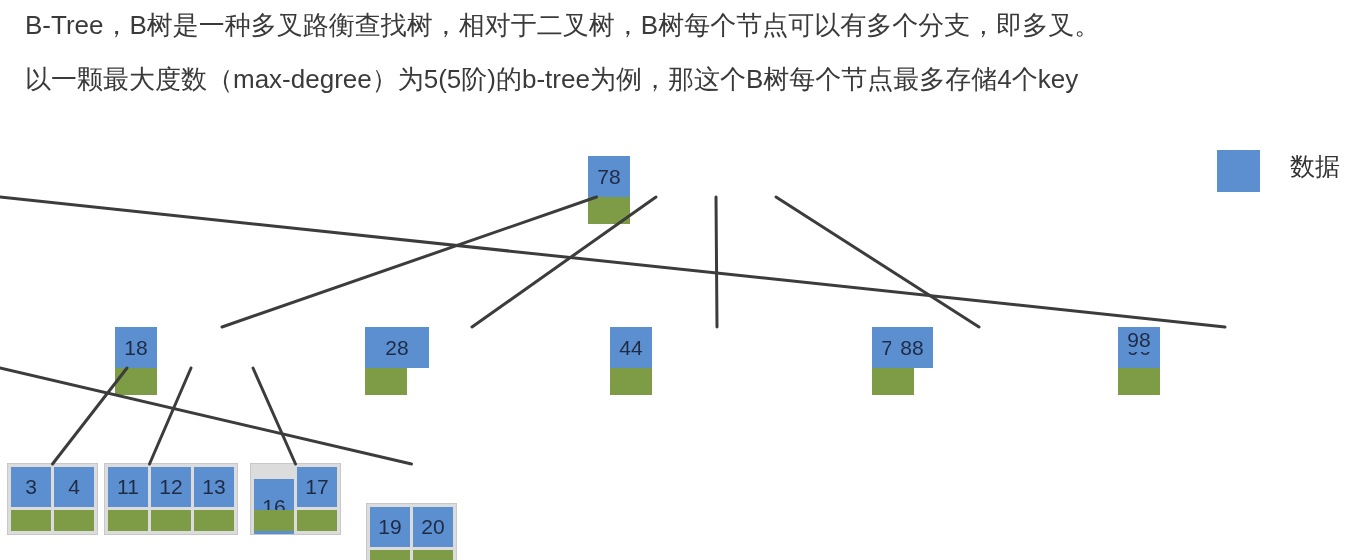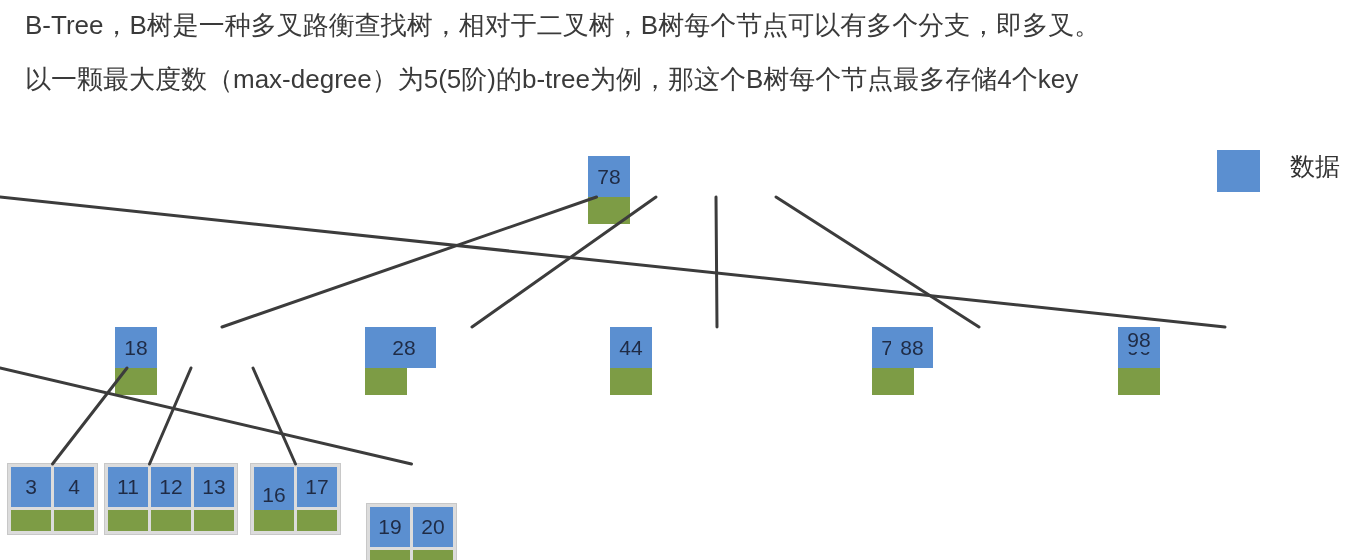--- a/index.html
+++ b/index.html
@@ -56,21 +56,21 @@
         <div class="cell-blue" style="top: 0px; width: 42px; height: 41px;">15</div>
         <div class="cell-green" style="top: 41px; width: 42px; height: 27px;"></div>
         <div class="cell-blue" style="top: 0px; width: 42px; height: 41px;">18</div>
         <div class="cell-green" style="top: 41px; width: 42px; height: 27px;"></div>
       </div>
       <div class="bar-node" style="left: 365px; top: 327px; height: 41px;">
         <div class="cell-blue" style="top: 0px; width: 42px; height: 41px;">23</div>
         <div class="cell-green" style="top: 41px; width: 42px; height: 27px;"></div>
         <div class="cell-blue" style="top: 0px; width: 42px; height: 41px;">25</div>
         <div class="cell-green" style="top: 41px; width: 42px; height: 27px;"></div>
-        <div class="cell-blue" style="top: 0px; width: 64px; height: 41px; padding-left: 7px;">28</div>
+        <div class="cell-blue" style="top: 0px; width: 64px; height: 41px;">28</div>
         <div class="cell-green" style="top: 41px; width: 42px; height: 27px;"></div>
       </div>
       <div class="bar-node" style="left: 610px; top: 327px; height: 41px;">
         <div class="cell-blue" style="top: 0px; width: 42px; height: 41px;">34</div>
         <div class="cell-green" style="top: 41px; width: 42px; height: 27px;"></div>
         <div class="cell-blue" style="top: 0px; width: 42px; height: 41px;">56</div>
         <div class="cell-green" style="top: 41px; width: 42px; height: 27px;"></div>
         <div class="cell-blue" style="top: 0px; width: 42px; height: 41px;">44</div>
         <div class="cell-green" style="top: 41px; width: 42px; height: 27px;"></div>
       </div>
@@ -98,21 +98,21 @@
       </div>
       <div class="leaf-node" style="left: 105px; top: 464px; width: 132px; height: 70px;">
         <div class="cell-blue" style="left: 3px; top: 3px; width: 40px; height: 40px;">11</div>
         <div class="cell-green" style="left: 3px; top: 46px; width: 40px; height: 21px;"></div>
         <div class="cell-blue" style="left: 46px; top: 3px; width: 40px; height: 40px;">12</div>
         <div class="cell-green" style="left: 46px; top: 46px; width: 40px; height: 21px;"></div>
         <div class="cell-blue" style="left: 89px; top: 3px; width: 40px; height: 40px;">13</div>
         <div class="cell-green" style="left: 89px; top: 46px; width: 40px; height: 21px;"></div>
       </div>
       <div class="leaf-node" style="left: 251px; top: 464px; width: 89px; height: 70px;">
-        <div class="cell-blue" style="left: 3px; top: 3px; width: 40px; height: 55px;">16</div>
+        <div class="cell-blue" style="left: 3px; top: 15px; width: 40px; height: 55px;">16</div>
         <div class="cell-green" style="left: 3px; top: 46px; width: 40px; height: 21px;"></div>
         <div class="cell-blue" style="left: 46px; top: 3px; width: 40px; height: 40px;">17</div>
         <div class="cell-green" style="left: 46px; top: 46px; width: 40px; height: 21px;"></div>
       </div>
       <div class="leaf-node" style="left: 367px; top: 464px; width: 89px; height: 70px; margin-top: 40px;">
         <div class="cell-blue" style="left: 3px; top: 3px; width: 40px; height: 40px;">19</div>
         <div class="cell-green" style="left: 3px; top: 46px; width: 40px; height: 21px;"></div>
         <div class="cell-blue" style="left: 46px; top: 3px; width: 40px; height: 40px;">20</div>
         <div class="cell-green" style="left: 46px; top: 46px; width: 40px; height: 21px;"></div>
       </div>

